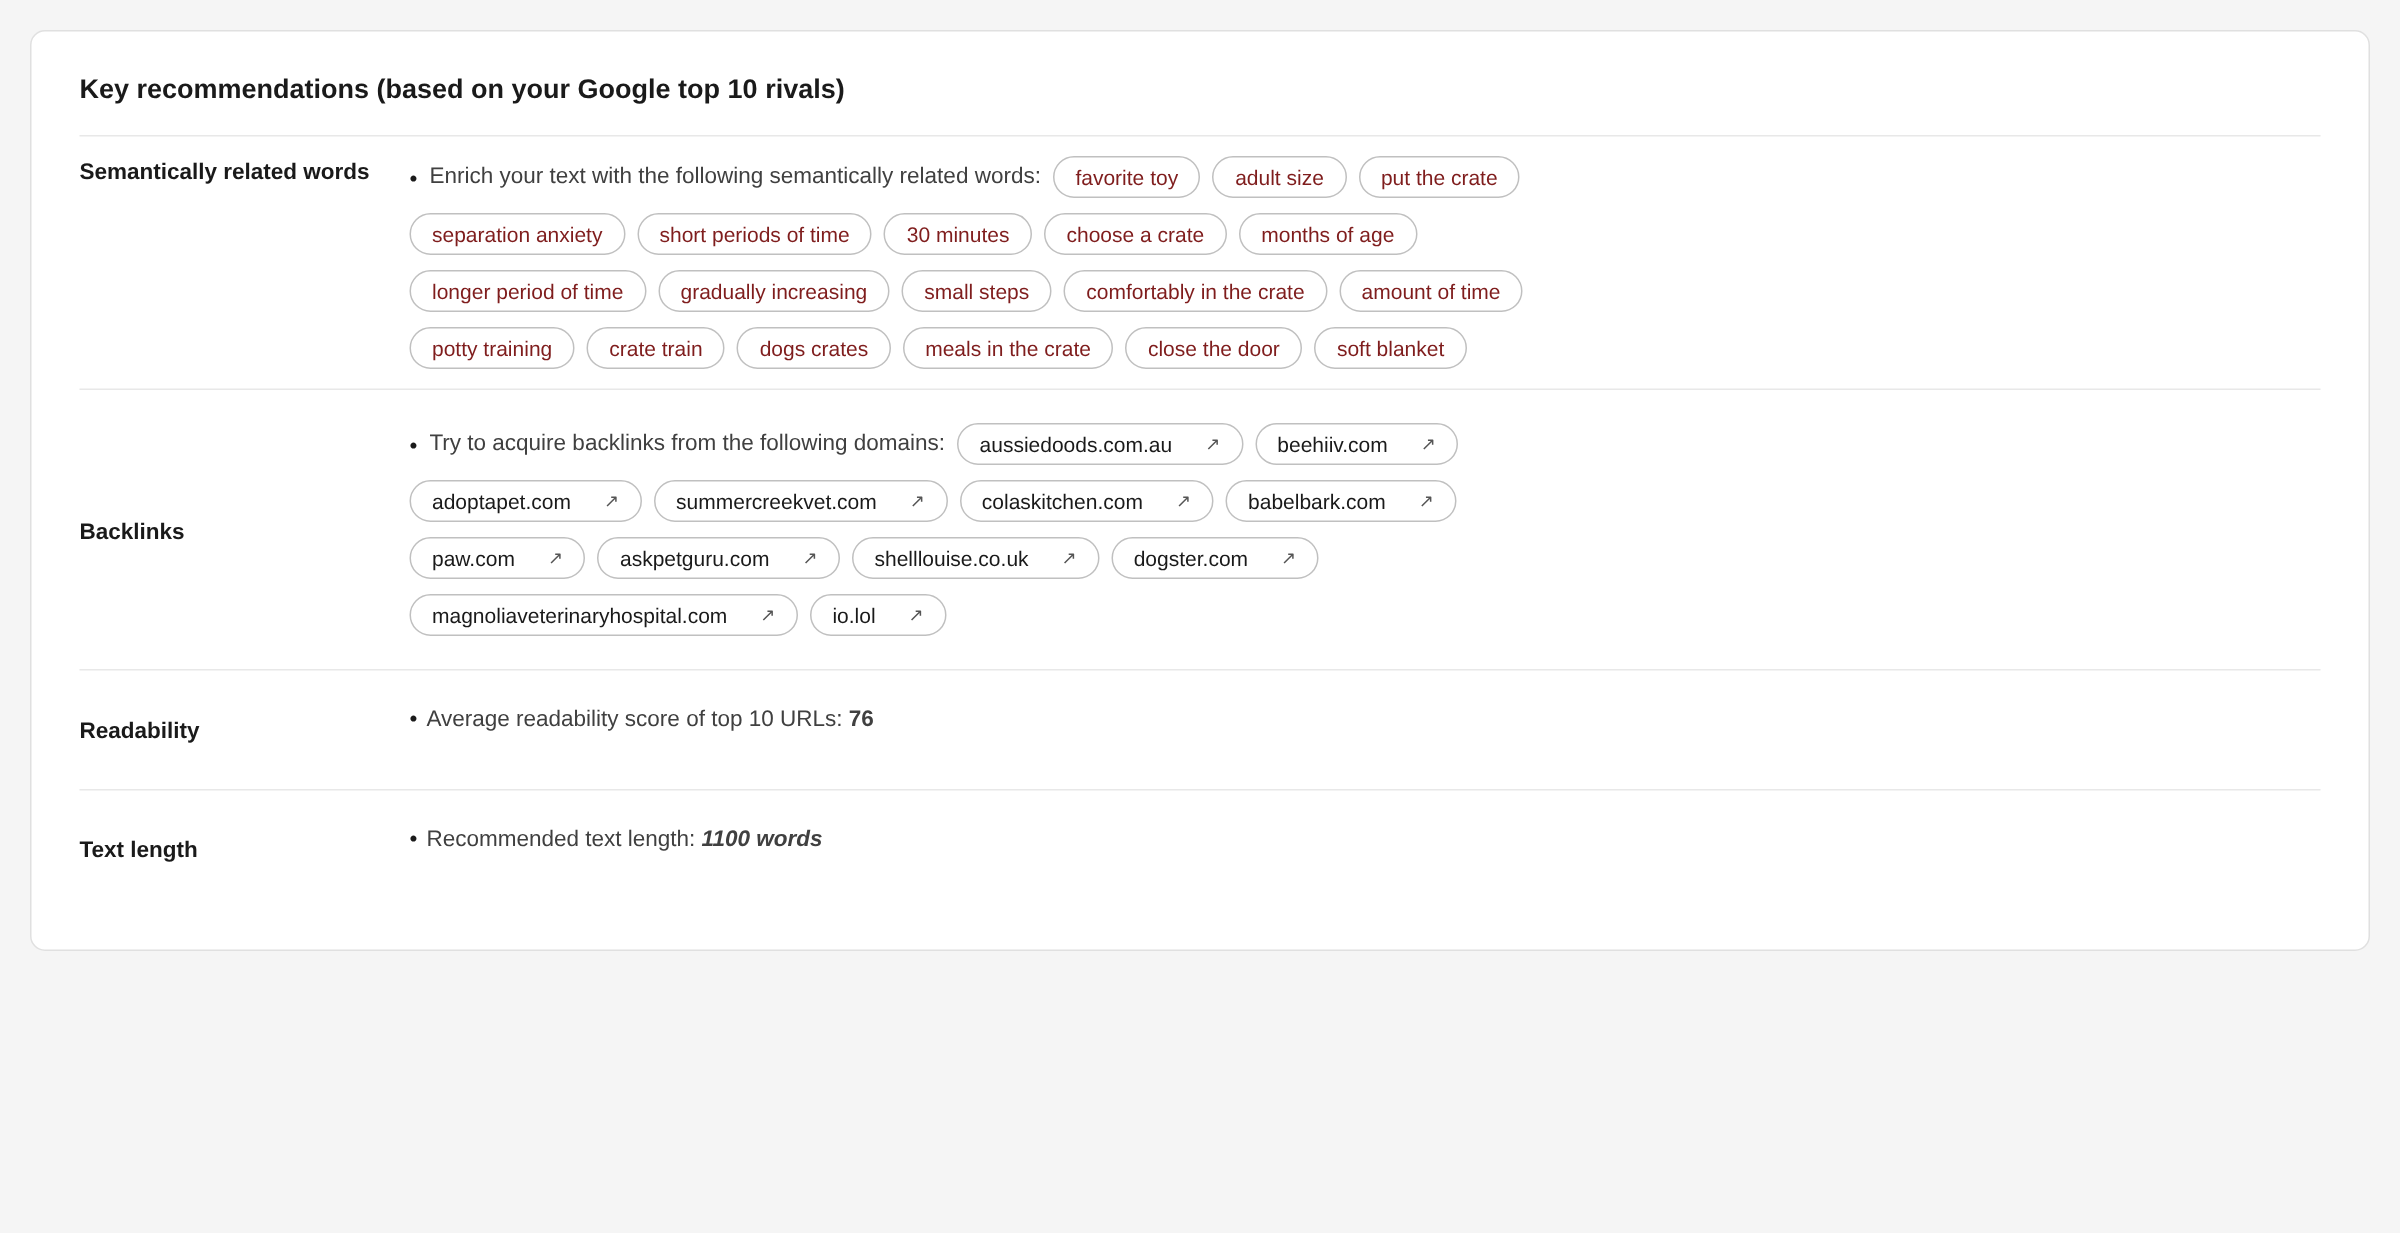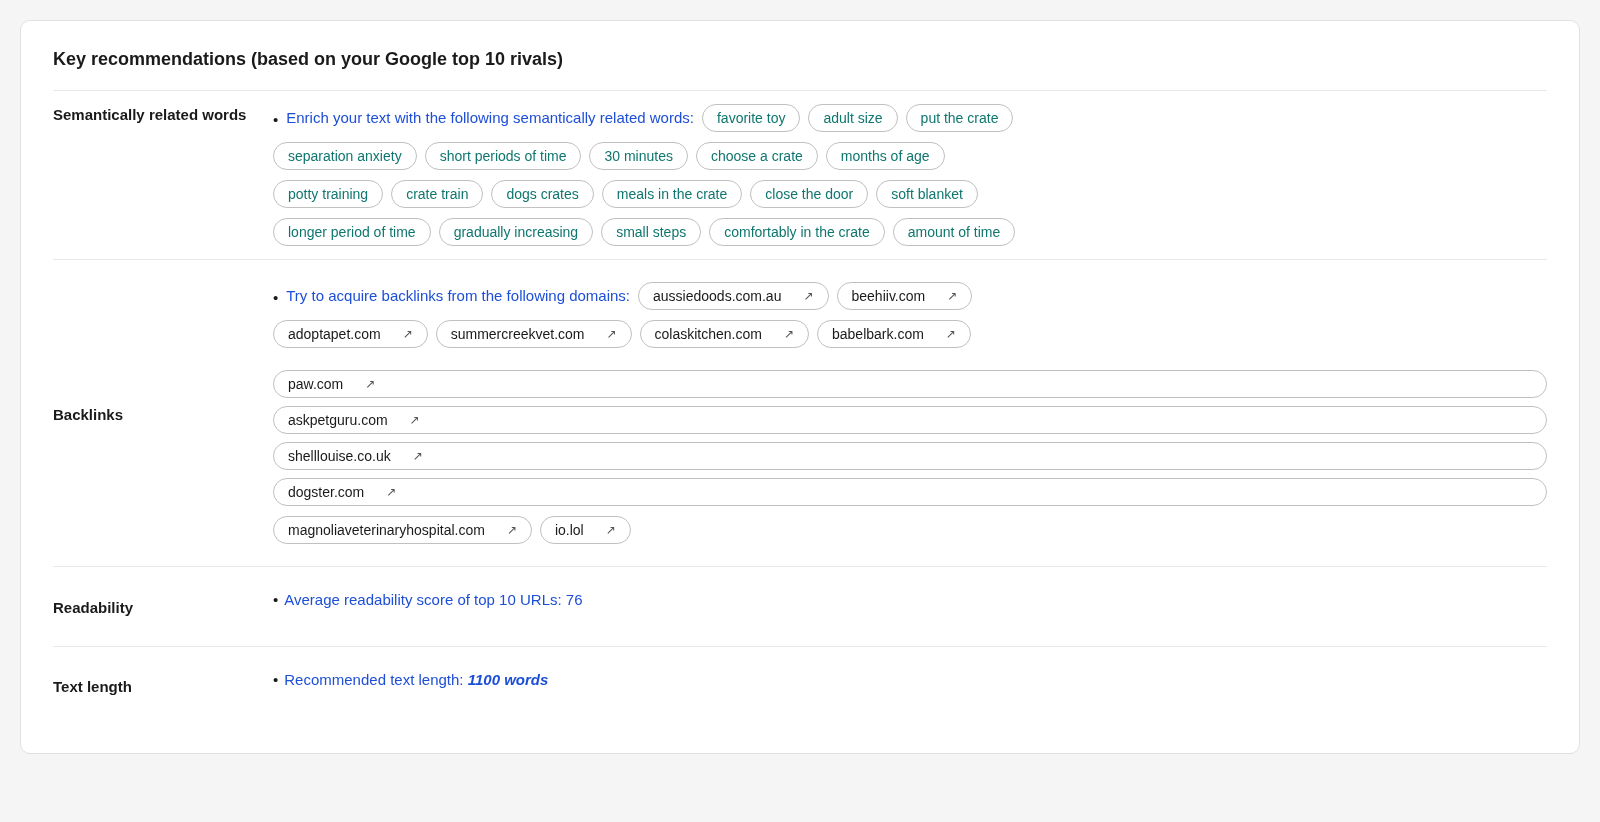--- a/index.html
+++ b/index.html
@@ -57,35 +57,35 @@
       gap: 6px;
     }
     .bullet {
       color: #1a1a1a;
       font-size: 15px;
       margin-top: 2px;
       flex-shrink: 0;
     }
     .bullet-text {
       font-size: 15px;
-      color: #1d4ed8;
+      color: #404040;
       line-height: 1.5;
     }
     .tags-container {
       display: flex;
       flex-wrap: wrap;
       gap: 8px;
       margin-top: 4px;
     }
     .tag {
       border: 1px solid #c0c0c0;
       border-radius: 20px;
       padding: 5px 14px;
       font-size: 14px;
-      color: #0f766e;
+      color: #7f1d1d;
       background: #fff;
       white-space: nowrap;
       cursor: pointer;
     }
     .tag.link {
       display: flex;
       align-items: center;
       gap: 22px;
       cursor: pointer;
       color: #1a1a1a;
@@ -130,35 +130,35 @@
 
       <div class="tags-container">
         <span class="tag">separation anxiety</span>
         <span class="tag">short periods of time</span>
         <span class="tag">30 minutes</span>
         <span class="tag">choose a crate</span>
         <span class="tag">months of age</span>
       </div>
 
       <div class="tags-container" style="margin-top:10px;">
+        <span class="tag">longer period of time</span>
+        <span class="tag">gradually increasing</span>
+        <span class="tag">small steps</span>
+        <span class="tag">comfortably in the crate</span>
+        <span class="tag">amount of time</span>
+      </div>
+
+      <div class="tags-container" style="margin-top:10px;">
         <span class="tag">potty training</span>
         <span class="tag">crate train</span>
         <span class="tag">dogs crates</span>
         <span class="tag">meals in the crate</span>
         <span class="tag">close the door</span>
         <span class="tag">soft blanket</span>
       </div>
-
-      <div class="tags-container" style="margin-top:10px;">
-        <span class="tag">longer period of time</span>
-        <span class="tag">gradually increasing</span>
-        <span class="tag">small steps</span>
-        <span class="tag">comfortably in the crate</span>
-        <span class="tag">amount of time</span>
-      </div>
     </div>
   </div>
 
   <div class="plain-section">
     <div class="section-label">Backlinks</div>
     <div class="section-content">
 
       <div class="first-row-wrap">
         <span class="bullet">•</span>
         <span class="bullet-text">Try to acquire backlinks from the following domains:</span>
@@ -184,21 +184,21 @@
         <span class="tag link">
           <span>colaskitchen.com</span>
           <span class="ext-icon">↗︎</span>
         </span>
         <span class="tag link">
           <span>babelbark.com</span>
           <span class="ext-icon">↗︎</span>
         </span>
       </div>
 
-      <div class="tags-container" style="margin-top:22px;flex-direction:column;">
+      <div class="tags-container" style="margin-top:10px;">
         <span class="tag link">
           <span>paw.com</span>
           <span class="ext-icon">↗︎</span>
         </span>
         <span class="tag link">
           <span>askpetguru.com</span>
           <span class="ext-icon">↗︎</span>
         </span>
         <span class="tag link">
           <span>shelllouise.co.uk</span>
@@ -223,21 +223,21 @@
     </div>
   </div>
 
   <div class="plain-section">
     <div class="section-label">Readability</div>
     <div class="section-content">
       <div class="bullet-row">
         <span class="bullet">•</span>
         <span class="bullet-text">
           <span>Average readability score of top 10 URLs:</span>
-          <span style="font-weight:400;">76</span>
+          <span style="font-weight:700;">76</span>
         </span>
       </div>
     </div>
   </div>
 
   <div class="plain-section">
     <div class="section-label">Text length</div>
     <div class="section-content">
       <div class="bullet-row">
         <span class="bullet">•</span>

